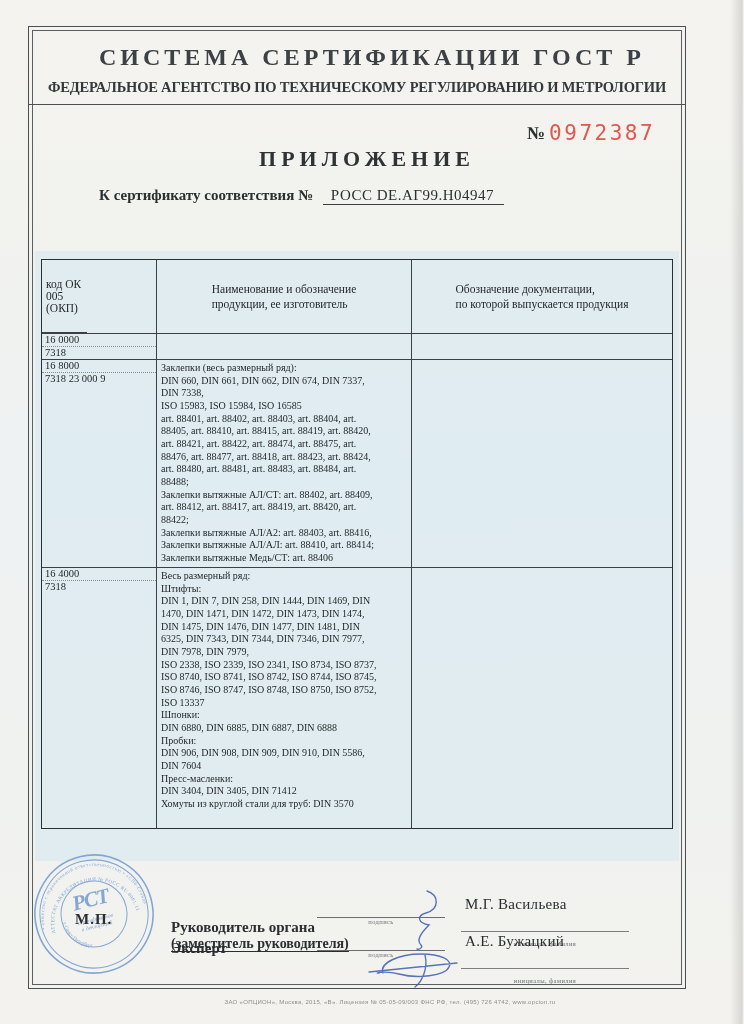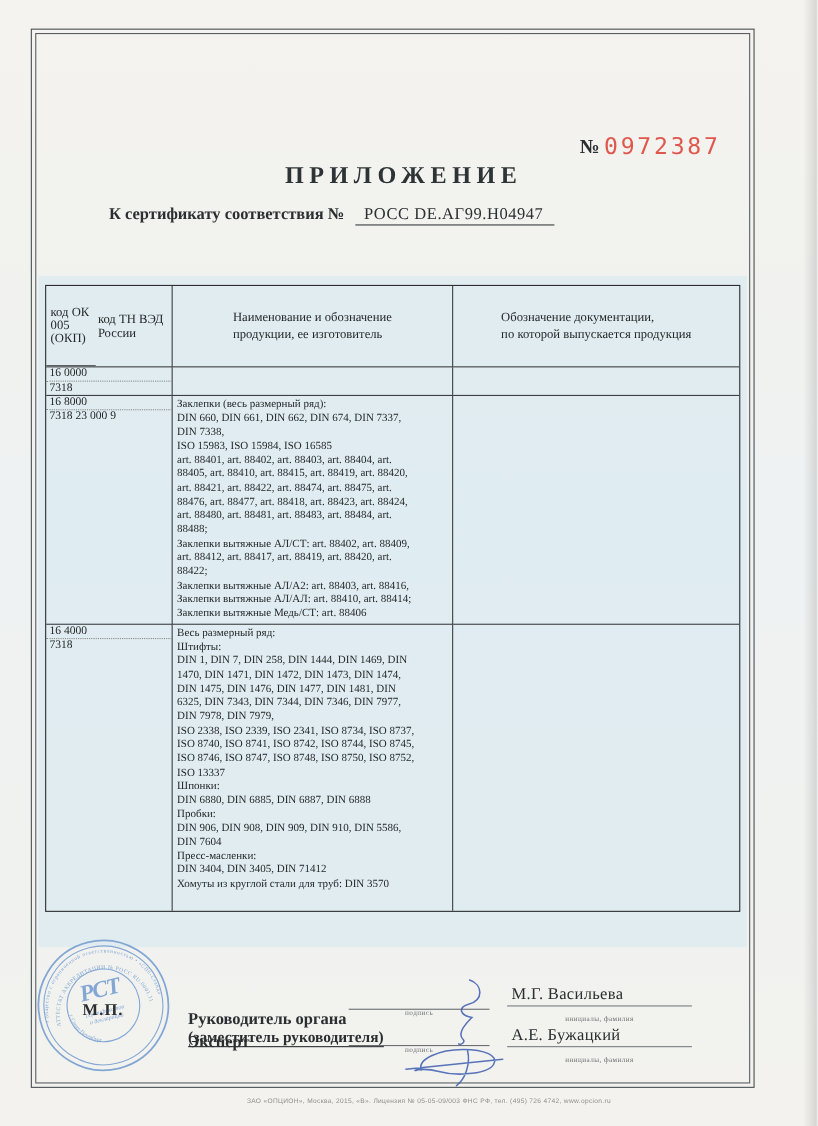--- a/index.html
+++ b/index.html
@@ -78,59 +78,62 @@
   .stamp-wrap{position:absolute;left:0px;top:822px;width:130px;height:130px;transform:rotate(-14deg);opacity:.92;}
   .role1{position:absolute;left:142px;top:871px;font-size:15px;font-weight:bold;color:#2b2e30;line-height:15px;margin-top:22px;}
   .role1 .u{display:inline-block;border-bottom:1.6px solid #2b2e30;font-size:14px;margin-top:1px;}
   .role2{position:absolute;left:142px;top:913px;font-size:15px;font-weight:bold;color:#2b2e30;}
   .sigline{position:absolute;width:128px;border-top:1px solid #6a6e70;text-align:center;}
   .sigline .cap{font-size:6.5px;color:#6d7072;letter-spacing:.4px;}
   .sig1{left:288px;top:890px;}
   .sig2{left:288px;top:923px;}
   .nameblock{position:absolute;width:168px;text-align:center;}
   .nameblock .nm{font-size:15px;color:#2b2e30;letter-spacing:.3px;display:block;text-align:left;padding-left:4px;
-    border-bottom:1px solid #7a7e80;padding-bottom:1px;}
+    border-bottom:1px solid #7a7e80;padding-bottom:18px;}
   .nameblock .cap{font-size:6.5px;color:#6d7072;letter-spacing:.4px;}
   .nb1{left:432px;top:869px;}
   .nb2{left:432px;top:906px;}
   .sig-ink{position:absolute;left:270px;top:828px;width:200px;height:142px;pointer-events:none;}
   .print-footer{
     position:absolute;left:40px;top:999px;width:700px;text-align:center;
     font-family:"Liberation Sans","DejaVu Sans",sans-serif;
     font-size:6px;color:#8f8f89;letter-spacing:.3px;
   }
   .stamp-txt{fill:#7aa0d2;}
 </style>
 </head>
 <body>
 
 <div class="page">
   <div class="inner">
     <div class="border2"></div>
     <div class="tint"></div>
 
+    <div class="hdr-zone">
+      <div class="sys-title">СИСТЕМА СЕРТИФИКАЦИИ ГОСТ Р</div>
+      <div class="agency">ФЕДЕРАЛЬНОЕ АГЕНТСТВО ПО ТЕХНИЧЕСКОМУ РЕГУЛИРОВАНИЮ И МЕТРОЛОГИИ</div>
+    </div>
 
     <div class="blank-no">
       <span class="nsign">№</span>
       <span class="digits">0972387</span>
     </div>
 
     <div class="doc-title">ПРИЛОЖЕНИЕ</div>
 
     <div class="cert-line">
       <span class="lbl">К сертификату соответствия №</span>
       <span class="num">РОСС DE.АГ99.Н04947</span>
     </div>
 
 
     <div class="ctable">
 
       <div class="cell hdr1">
         <div class="t">код ОК 005 (ОКП)</div>
-        <div class="b">код ТН ВЭД России</div>
       </div>
       <div class="cell hdrc">Наименование и обозначение
 продукции, ее изготовитель</div>
       <div class="cell hdrc last-col">Обозначение документации,
 по которой выпускается продукция</div>
 
       <div class="cell codecell">
         <span class="c1">16 0000</span>
         <span class="c2">7318</span>
       </div>

